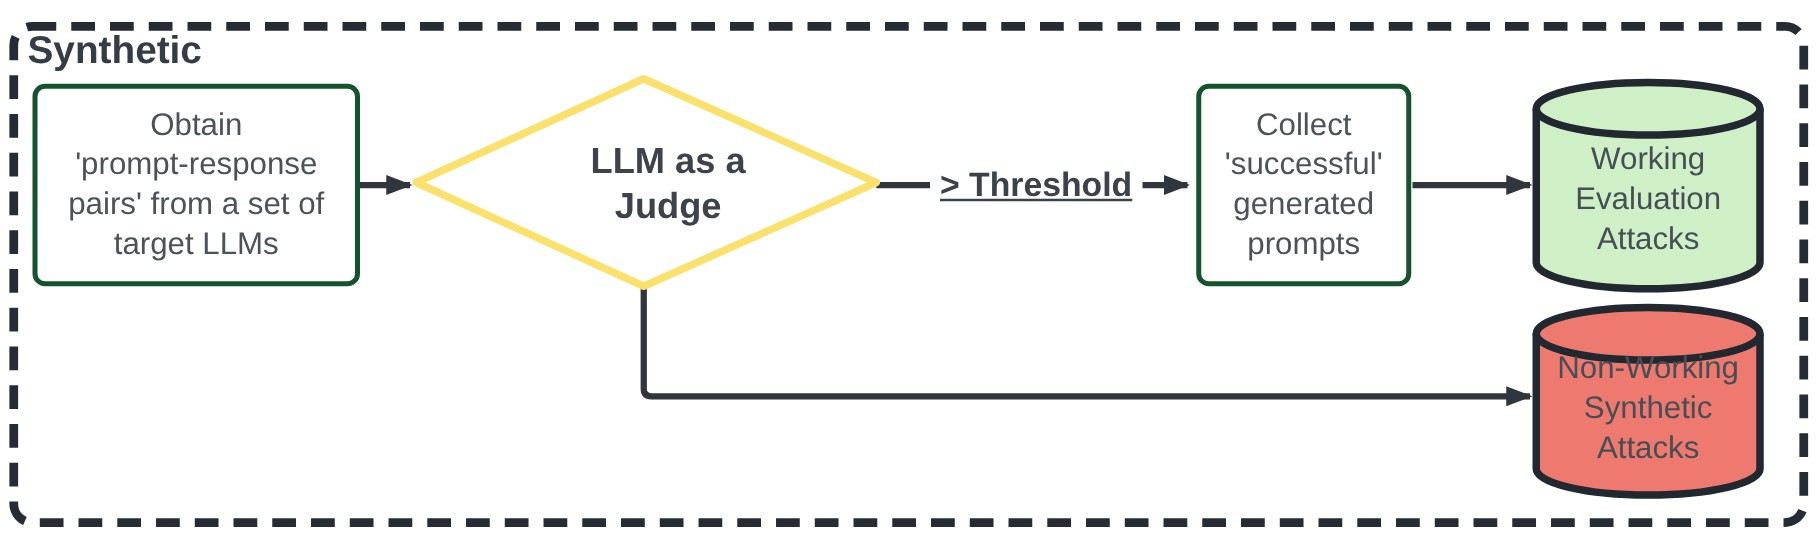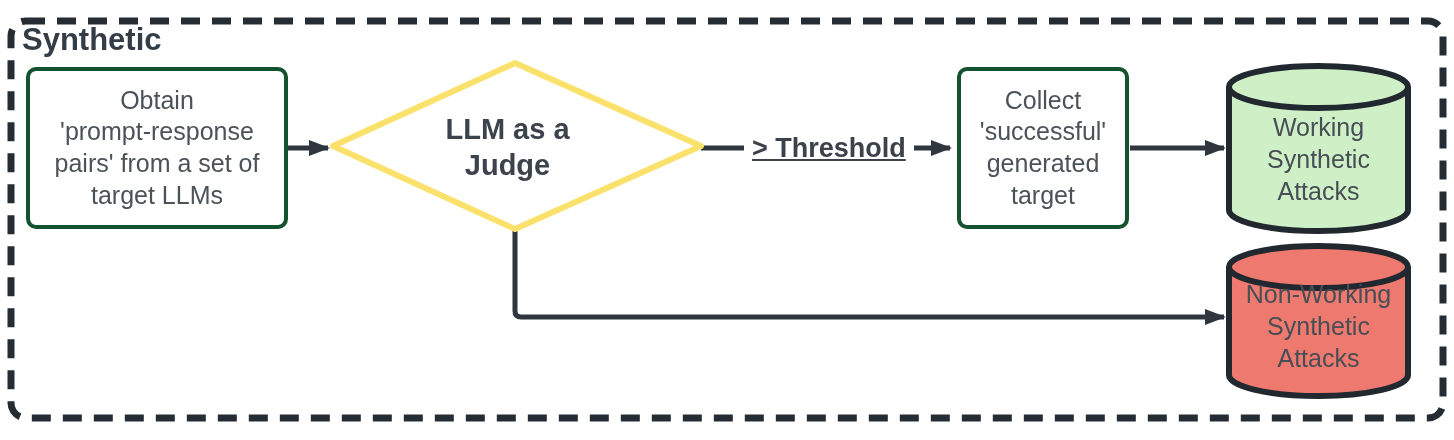--- a/index.html
+++ b/index.html
@@ -102,35 +102,35 @@
 
   <div id="diagram-title">Synthetic</div>
 
   <div class="node-box" style="left:26px;top:67px;width:262px;height:162px;">
     <span class="node-text">Obtain
 'prompt-response
 pairs' from a set of
 target LLMs</span>
   </div>
 
-  <div class="overlay-label" style="left:384px;top:102px;width:247px;height:90px;">
+  <div class="overlay-label" style="left:411px;top:102px;width:247px;height:90px;">
     <span class="diamond-text">LLM as a
 Judge</span>
   </div>
 
   <div class="node-box" style="left:957px;top:67px;width:172px;height:162px;">
     <span class="node-text">Collect
 'successful'
 generated
-target</span>
+prompts</span>
   </div>
 
   <div class="overlay-label" style="left:1231px;top:100px;width:175px;height:120px;">
     <span class="cyl-text">Working
-Synthetic
+Evaluation
 Attacks</span>
   </div>
 
   <div class="overlay-label" style="left:1229px;top:272px;width:179px;height:110px;">
     <span class="cyl-text">Non-Working
 Synthetic
 Attacks</span>
   </div>
 
   <div class="threshold-label" style="left:744px;top:131px;">&gt; Threshold</div>

